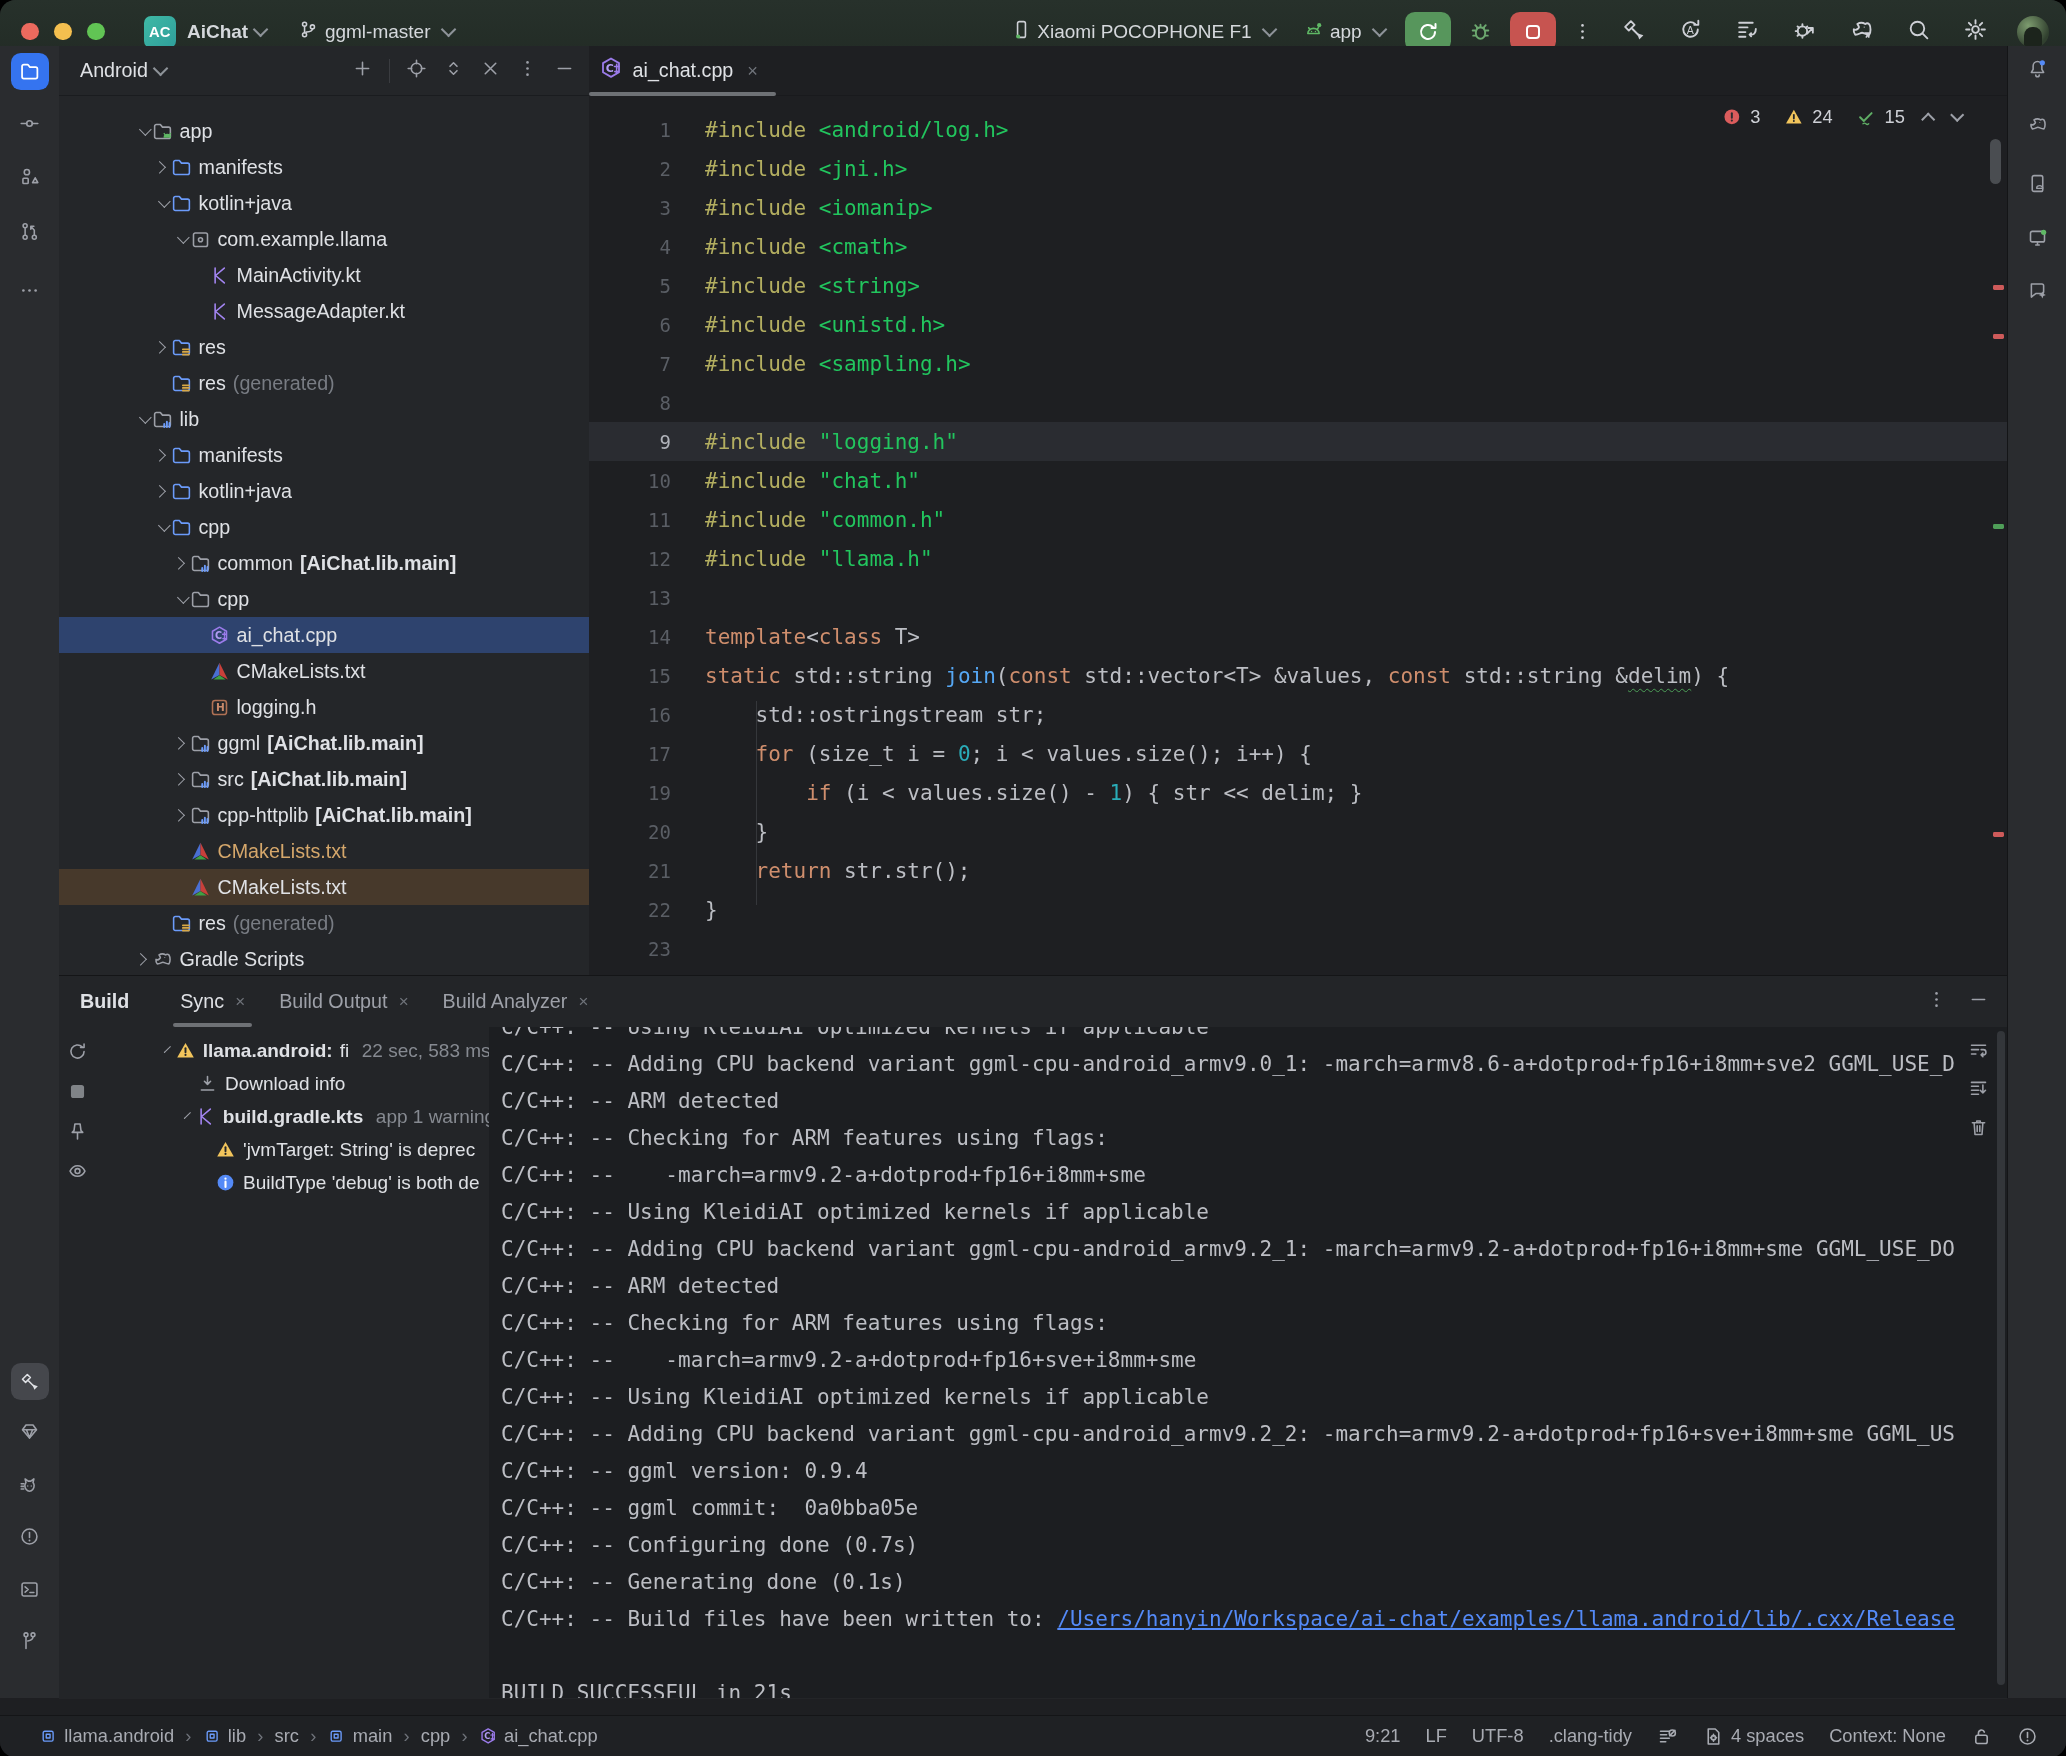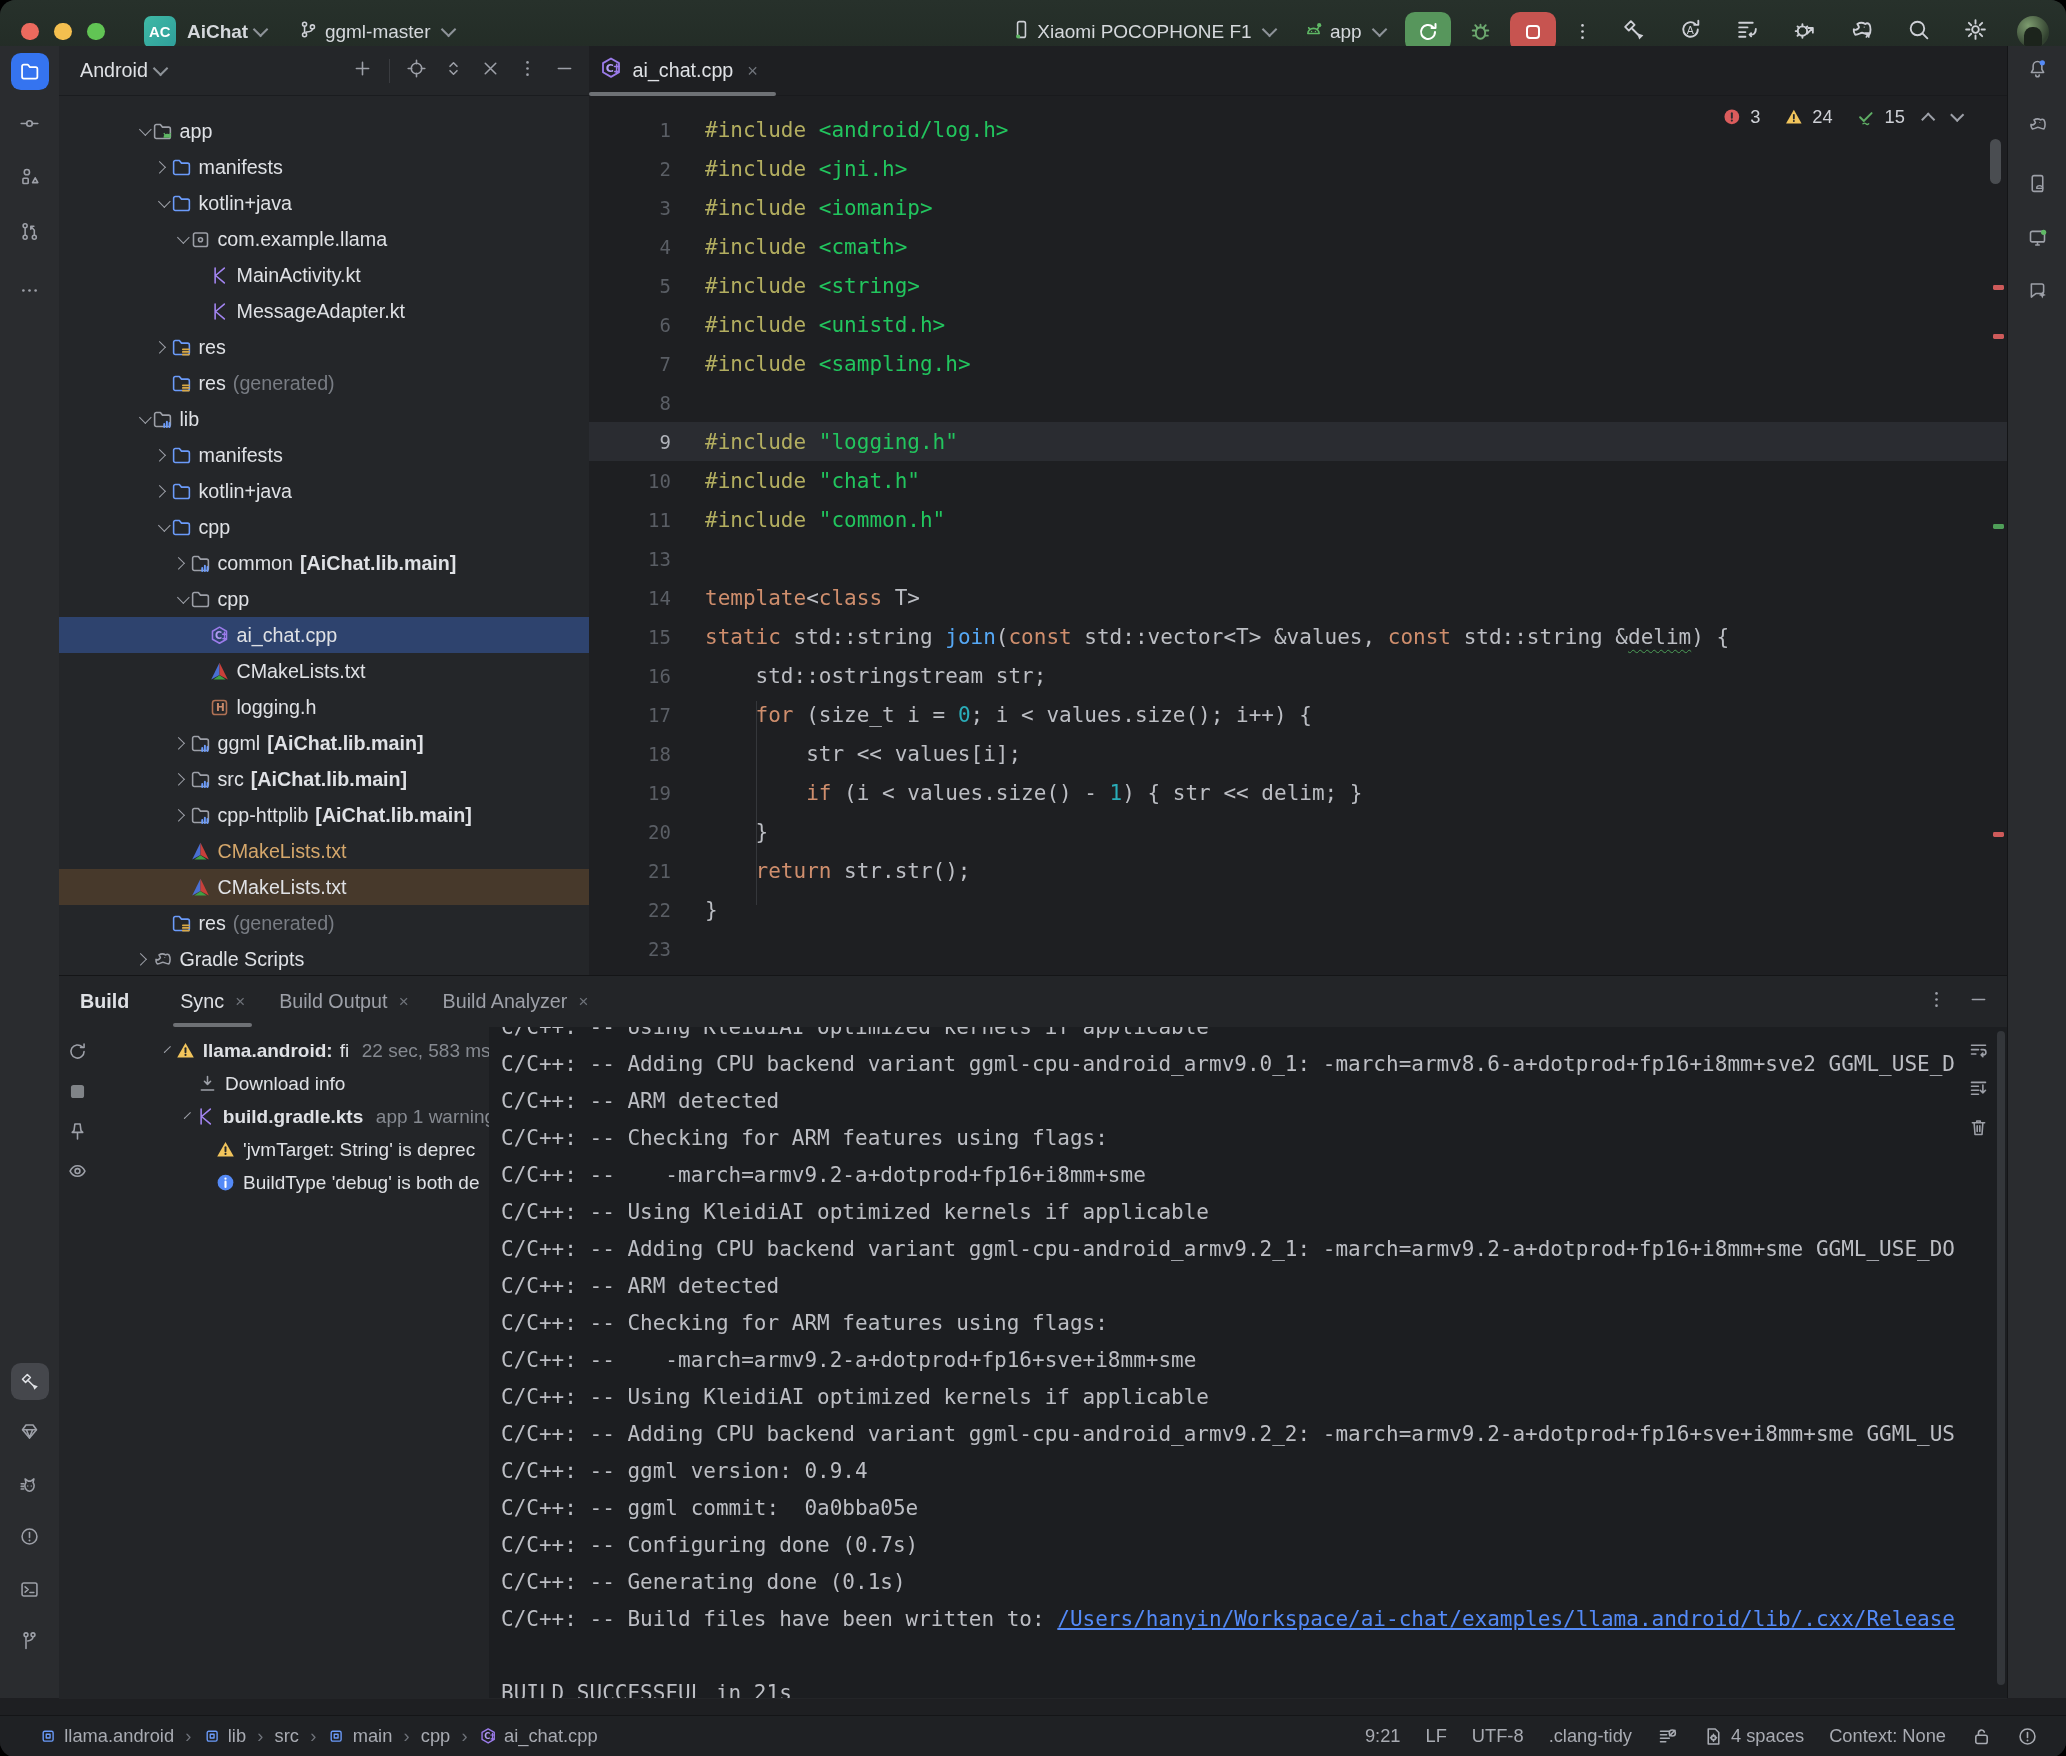--- a/index.html
+++ b/index.html
@@ -684,42 +684,42 @@
           </div>
           <div class="cline">
             <span class="lnum">10</span>
             <span class="ltext"><span class="tk-d">#include</span><span class="tk-p"> </span><span class="tk-s">"chat.h"</span></span>
           </div>
           <div class="cline">
             <span class="lnum">11</span>
             <span class="ltext"><span class="tk-d">#include</span><span class="tk-p"> </span><span class="tk-s">"common.h"</span></span>
           </div>
           <div class="cline">
+            <span class="lnum">12</span>
+            <span class="ltext"><span class="tk-d">#include</span><span class="tk-p"> </span><span class="tk-s">"llama.h"</span></span>
+          </div>
+          <div class="cline">
             <span class="lnum">13</span>
             <span class="ltext"></span>
           </div>
           <div class="cline">
             <span class="lnum">14</span>
             <span class="ltext"><span class="tk-k">template</span><span class="tk-p">&lt;</span><span class="tk-k">class</span><span class="tk-p"> T&gt;</span></span>
           </div>
           <div class="cline">
             <span class="lnum">15</span>
             <span class="ltext"><span class="tk-k">static</span><span class="tk-p"> std::string </span><span class="tk-f">join</span><span class="tk-p">(</span><span class="tk-k">const</span><span class="tk-p"> std::vector&lt;T&gt; &amp;values, </span><span class="tk-k">const</span><span class="tk-p"> std::string &amp;</span><span class="tk-u">delim</span><span class="tk-p">) {</span></span>
           </div>
           <div class="cline">
             <span class="lnum">16</span>
             <span class="ltext"><span class="tk-p">    std::ostringstream str;</span></span>
           </div>
           <div class="cline">
             <span class="lnum">17</span>
             <span class="ltext"><span class="tk-p">    </span><span class="tk-k">for</span><span class="tk-p"> (size_t i = </span><span class="tk-n">0</span><span class="tk-p">; i &lt; values.size(); i++) {</span></span>
-          </div>
-          <div class="cline">
-            <span class="lnum">18</span>
-            <span class="ltext"><span class="tk-p">        str &lt;&lt; values[i];</span></span>
           </div>
           <div class="cline">
             <span class="lnum">19</span>
             <span class="ltext"><span class="tk-p">        </span><span class="tk-k">if</span><span class="tk-p"> (i &lt; values.size() - </span><span class="tk-n">1</span><span class="tk-p">) { str &lt;&lt; delim; }</span></span>
           </div>
           <div class="cline">
             <span class="lnum">20</span>
             <span class="ltext"><span class="tk-p">    }</span></span>
           </div>
           <div class="cline">

